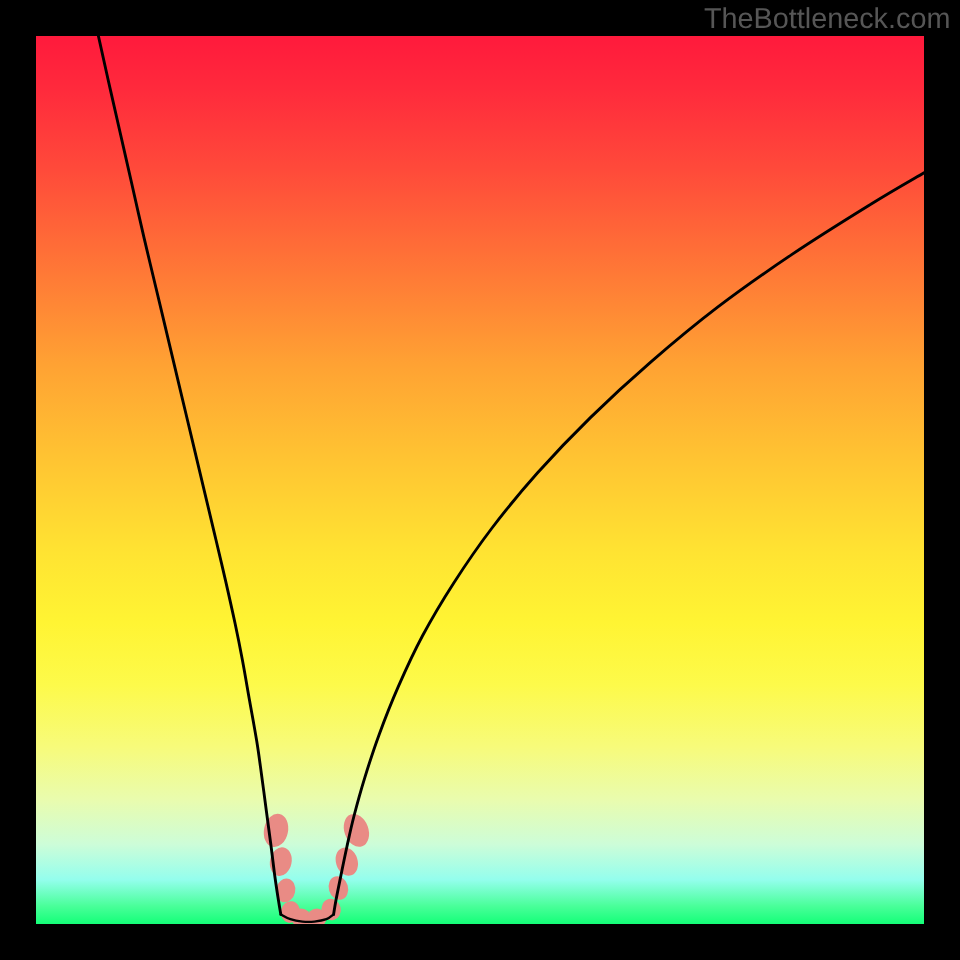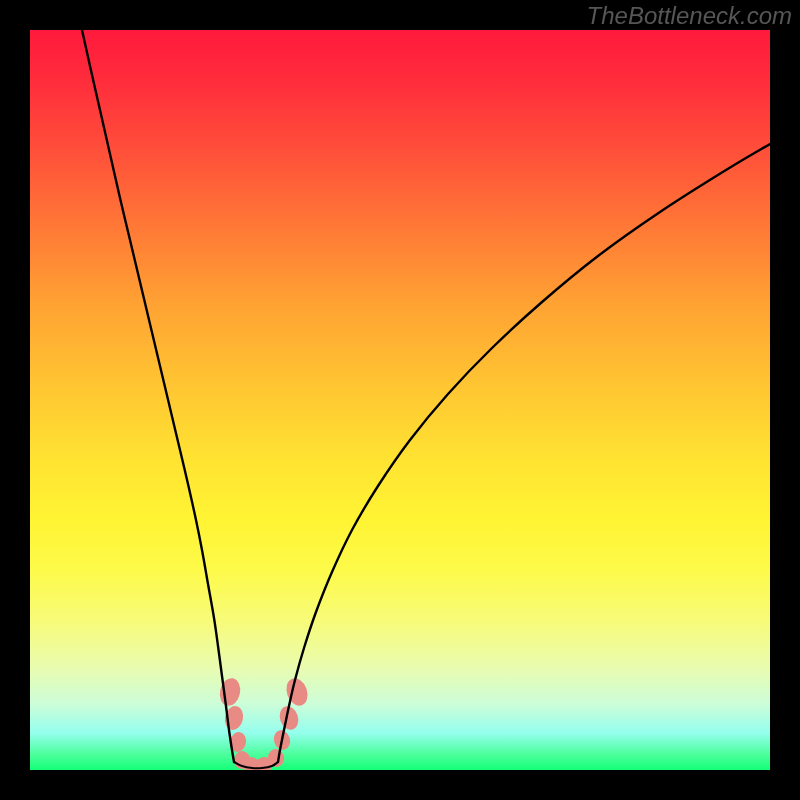--- a/index.html
+++ b/index.html
@@ -11,21 +11,20 @@
     background: #000;
     font-family: Arial, Helvetica, sans-serif;
   }
   .frame {
     position: absolute;
     left: 0;
     top: 0;
     width: 800px;
     height: 800px;
     background: #000;
-    font-style: italic;
   }
   .plot-area {
     position: absolute;
     left: 30px;
     top: 30px;
     width: 740px;
     height: 740px;
     overflow: hidden;
   }
   .gradient {

